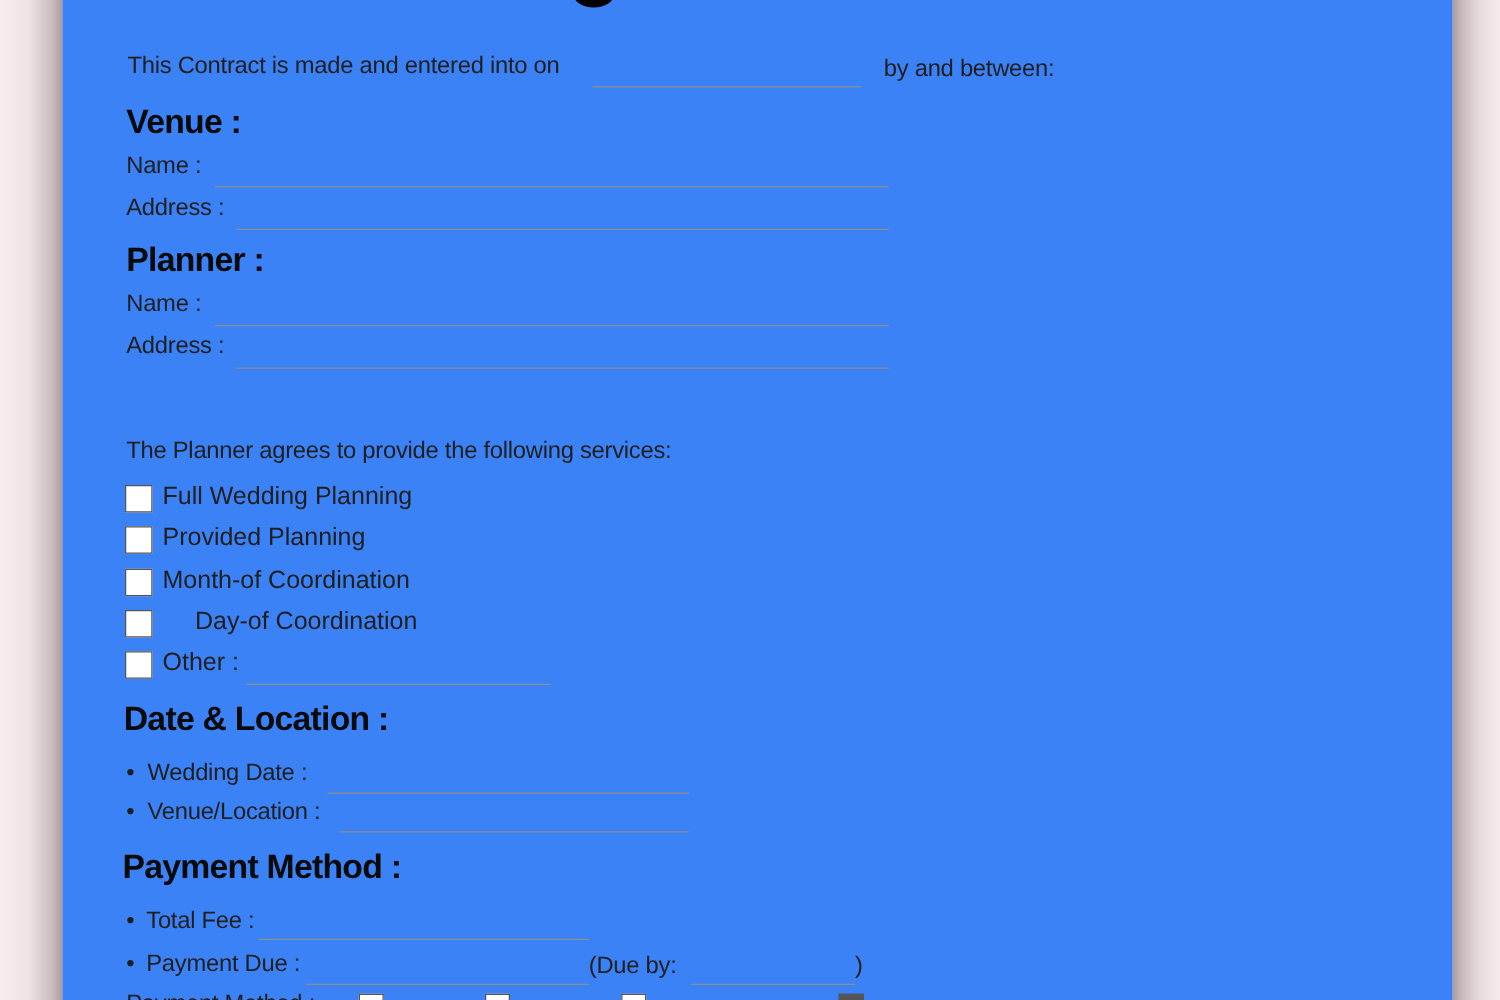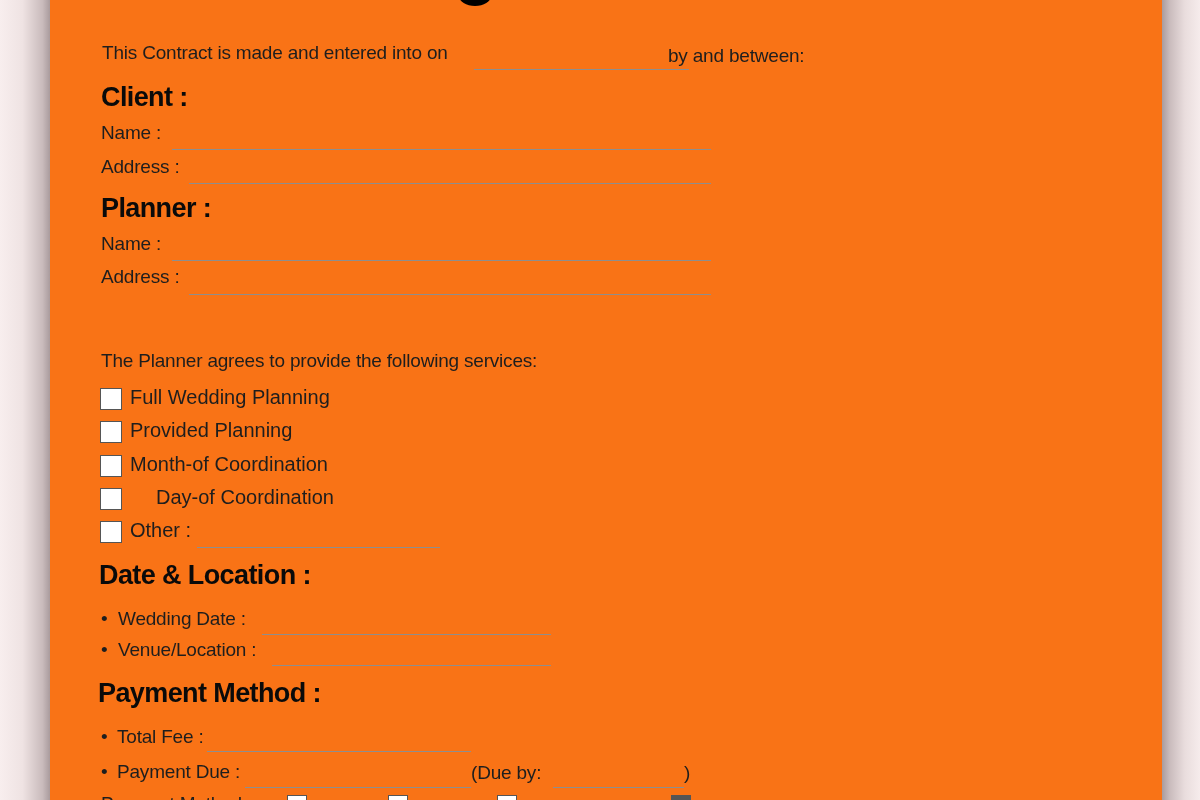--- a/index.html
+++ b/index.html
@@ -20,21 +20,21 @@
     background: linear-gradient(to right, #f8eeee 0%, #efe3e3 45%, #c9bbbc 85%, #a99b9d 100%);
   }
   .bg-right {
     position: absolute; left: 1162px; top: 0; width: 38px; height: 800px;
     background: linear-gradient(to right, #a99b9d 0%, #c9bbbc 20%, #e9dddd 60%, #f6ecec 100%);
   }
   .page {
     position: absolute;
     left: 50px; top: 0;
     width: 1112px; height: 800px;
-    background: #f97316;
+    background: #3b82f6;
     overflow: hidden;
   }
   .title-glyph {
     position: absolute;
     left: 409px; top: -14px;
     width: 32px; height: 20px;
     border-radius: 50%;
     background: #000;
   }
   .abs { position: absolute; white-space: nowrap; }
@@ -76,23 +76,23 @@
 
 <div class="bg-left"></div>
 <div class="bg-right"></div>
 
 <div class="page">
 
   <div class="title-glyph"></div>
 
   <span class="abs body-text" style="left:52px; top:42px;">This Contract is made and entered into on</span>
   <input class="line-input" style="left: 424px; top: 48px; width: 215px;" value="">
-  <span class="abs body-text" style="left:618px; top:45px;">by and between:</span>
+  <span class="abs body-text" style="left:657px; top:45px;">by and between:</span>
 
-  <span class="abs heading" style="left:51px; top:82px;">Client :</span>
+  <span class="abs heading" style="left:51px; top:82px;">Venue :</span>
   <span class="abs body-text" style="left:51px; top:122px;">Name :</span>
   <input class="line-input" style="left: 122px; top: 128px; width: 539px;" value="">
   <span class="abs body-text" style="left:51px; top:156px;">Address :</span>
   <input class="line-input" style="left: 139px; top: 162px; width: 522px;" value="">
 
   <span class="abs heading" style="left:51px; top:193px;">Planner :</span>
   <span class="abs body-text" style="left:51px; top:233px;">Name :</span>
   <input class="line-input" style="left: 122px; top: 239px; width: 539px;" value="">
   <span class="abs body-text" style="left:51px; top:266px;">Address :</span>
   <input class="line-input" style="left: 139px; top: 273px; width: 522px;" value="">

